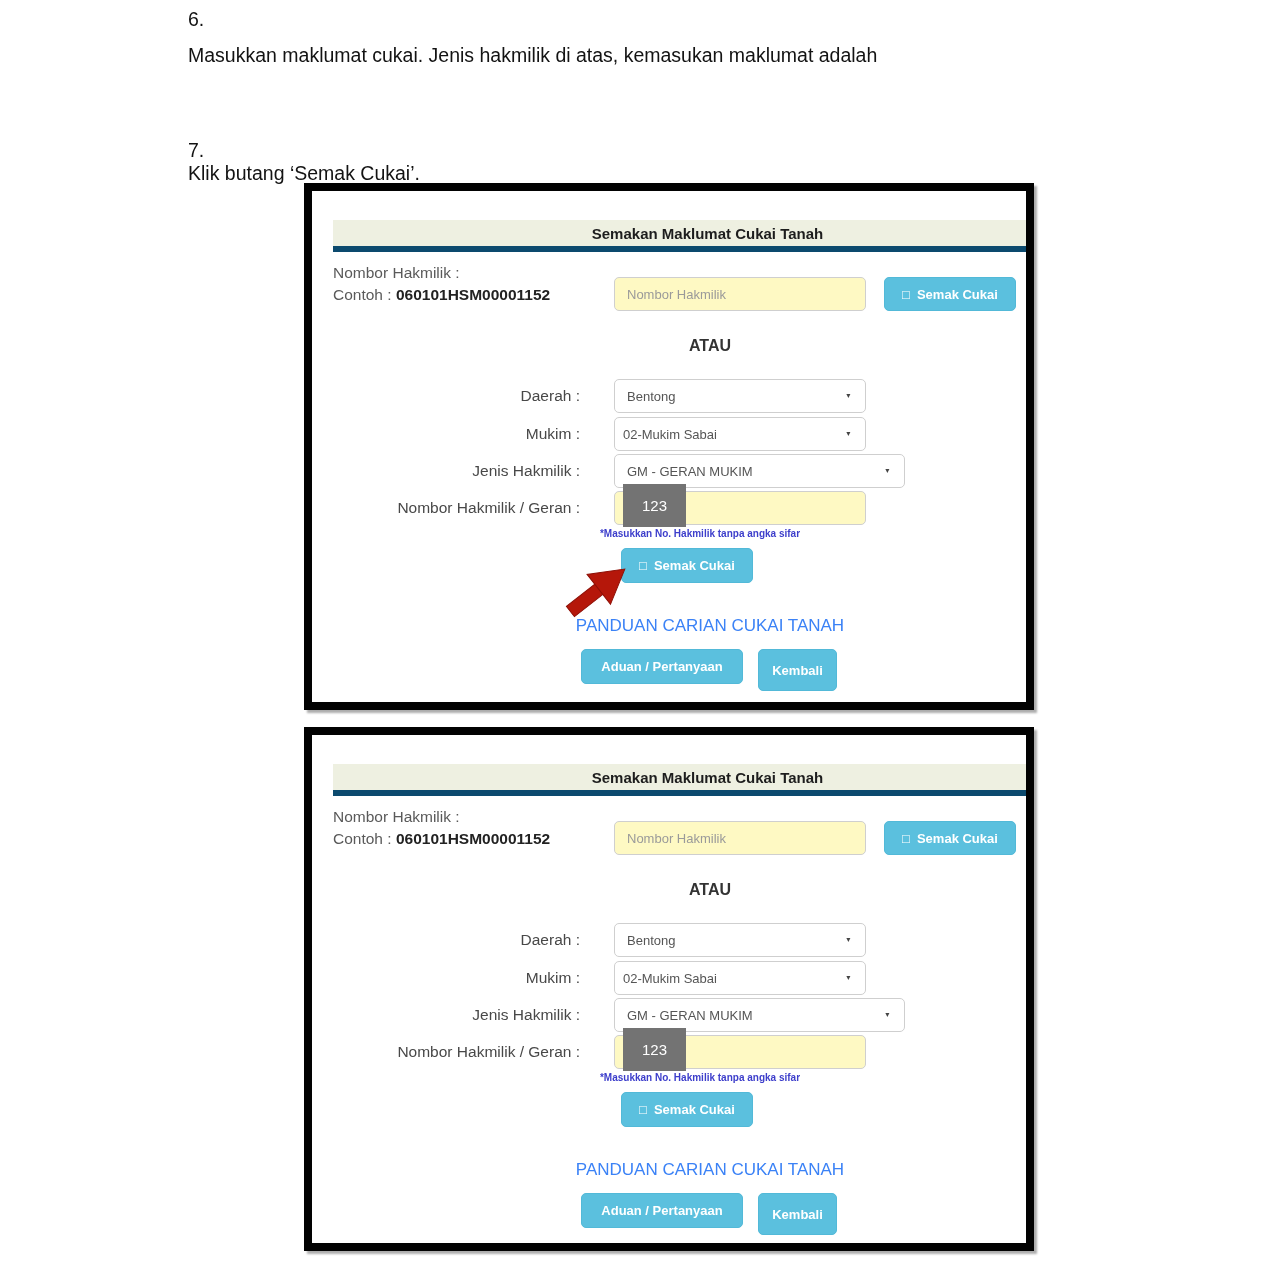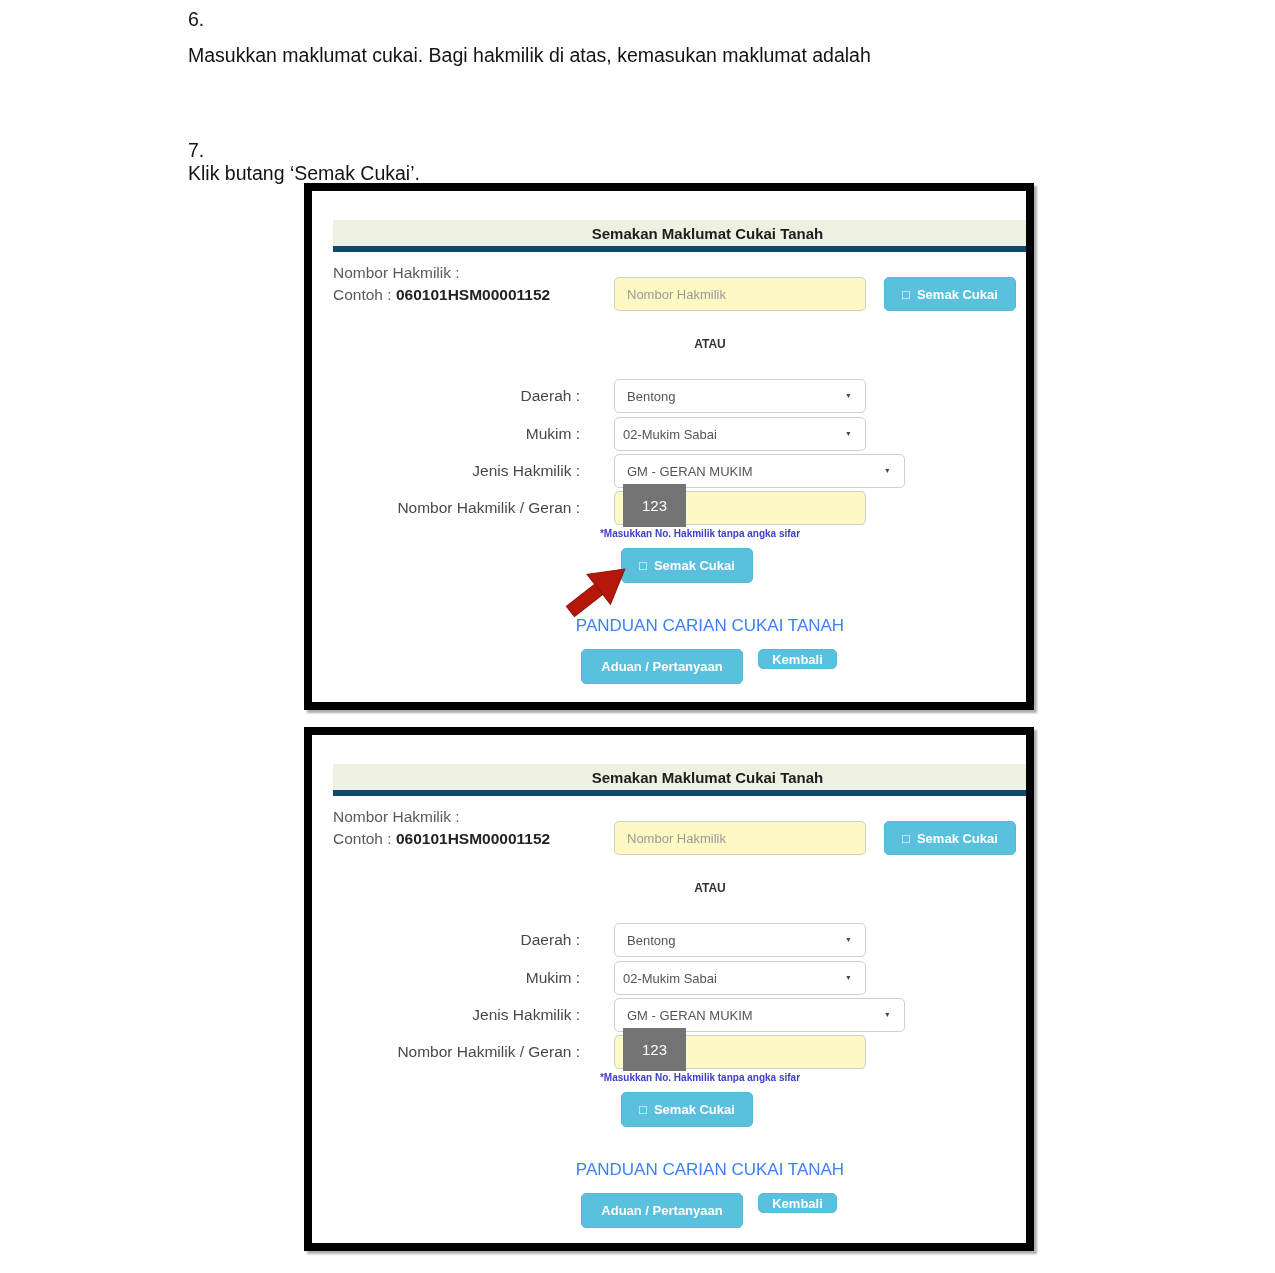--- a/index.html
+++ b/index.html
@@ -35,21 +35,21 @@
   .nombor-input { left:302px; top:86px; width:252px; height:34px; padding:0 12px; }
   .tfield::placeholder { color:#9a9a9a; }
 
   .btn { position:absolute; background:#5bc0de; border:1px solid #52b9d8; border-radius:5px;
     color:#fff; font-weight:bold; font-size:13px; display:flex; align-items:center;
     justify-content:center; cursor:pointer; font-family:"Liberation Sans",sans-serif; }
   .semak-top { left:572px; top:86px; width:132px; height:34px; }
   .search-glyph { font-weight:normal; font-size:13px; margin-right:7px; line-height:1; }
 
   .atau { position:absolute; left:398px; top:146px; transform:translateX(-50%);
-    font-weight:bold; font-size:12px; color:#333; }
+    font-weight:bold; font-size:16px; color:#333; }
 
   .form-label { position:absolute; left:0; width:268px; text-align:right;
     font-size:15.5px; color:#484848; line-height:34px; }
   .lbl-daerah { top:188px; } .lbl-mukim { top:226px; }
   .lbl-jenis  { top:263px; } .lbl-geran { top:300px; }
 
   .select { position:absolute; left:302px; width:252px; height:34px; background:#fff;
     border:1px solid #cfcfcf; border-radius:5px; font-size:13px; color:#555;
     display:flex; align-items:center; padding-left:12px; cursor:pointer; }
   .sel-daerah { top:188px; } .sel-mukim { top:226px;padding-left:8px; }
@@ -64,31 +64,31 @@
 
   .note { position:absolute; left:388px; top:337px; transform:translateX(-50%);
     font-size:10px; font-weight:bold; color:#3d3ecb; white-space:nowrap; }
 
   .semak-mid { left:309px; top:357px; width:132px; height:35px; }
 
   .panduan { position:absolute; left:398px; top:425px; transform:translateX(-50%);
     font-size:17px; color:#3b82f6; text-decoration:none; white-space:nowrap; }
 
   .aduan   { left:269px; top:458px; width:162px; height:35px; }
-  .kembali { left:446px; top:458px; width:79px;  height:20px; }
+  .kembali { left:446px; top:458px; width:79px;  height:42px; }
 
   .arrow { position:absolute; left:246px; top:368px; width:80px; height:60px; }
 </style>
 </head>
 <body>
 
 <div class="instr row" id="item6">
   <span class="num">6.</span>
   <div class="lines">
-    <div>Masukkan maklumat cukai. Bagi hakmilik di atas, kemasukan maklumat adalah</div>
+    <div>Masukkan maklumat cukai. Jenis hakmilik di atas, kemasukan maklumat adalah</div>
   </div>
 </div>
 
 <div class="instr row" id="item7">
   <span class="num">7.</span>
   <div>Klik butang ‘Semak Cukai’.</div>
 </div>
 
 <div class="shot" id="shot1">
   <div class="inner">

